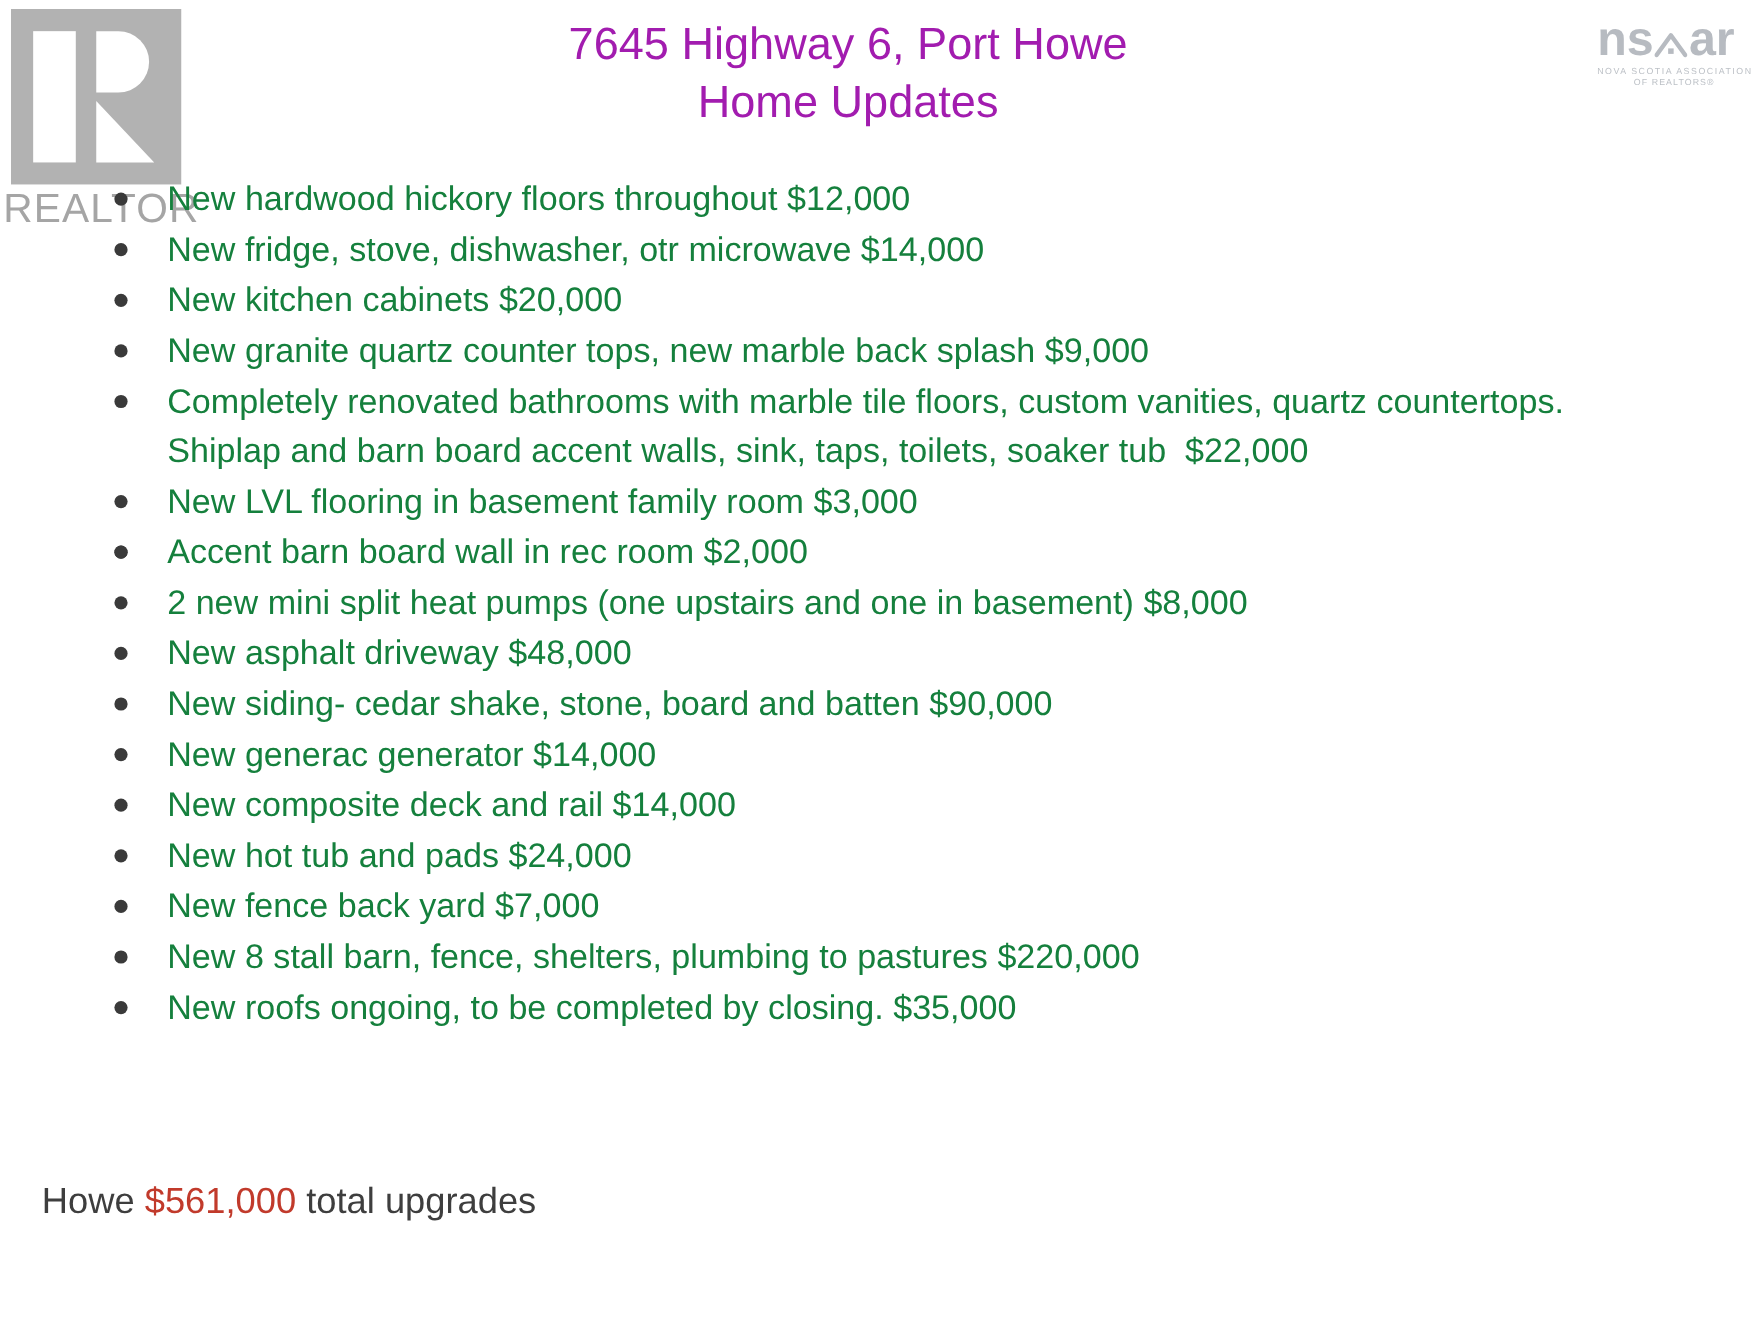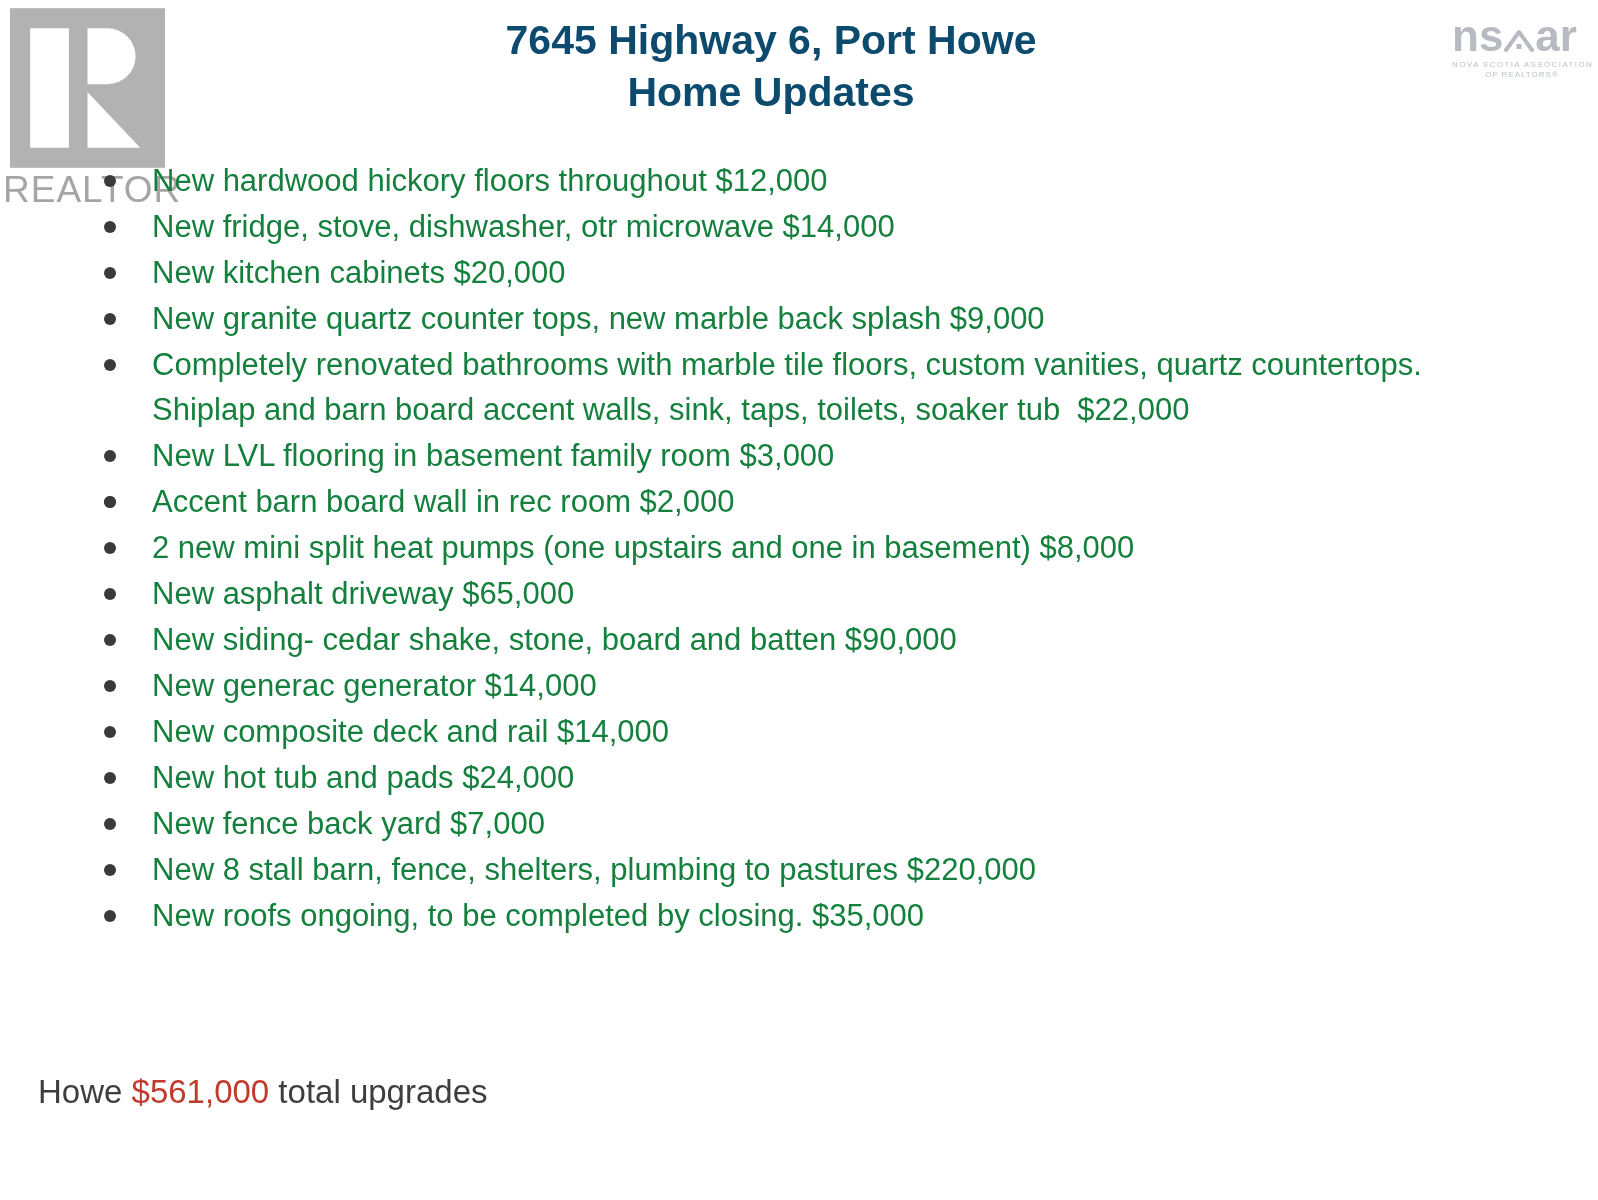--- a/index.html
+++ b/index.html
@@ -18,22 +18,22 @@
     font-size: 37px; line-height: 40px; font-weight: 400;
     color: #a5a5a5; letter-spacing: 1px;
     z-index: 1;
   }
 
   
   .header {
     position: absolute; top: 14px; left: 0;
     width: 1598px; padding-right: 56px; box-sizing: border-box;
     text-align: center;
-    font-weight: bold; font-size: 41px; line-height: 52px;
-    color: #0c4a6e;
+    font-weight: normal; font-size: 41px; line-height: 52px;
+    color: #a21caf;
     z-index: 2;
   }
 
   
   .nsar {
     position: absolute; top: 16px; left: 1452px; width: 140px;
     text-align: center; color: #b7bbc1;
     user-select: none;
   }
   .nsar-word {
@@ -109,21 +109,21 @@
 <ul class="list">
   <li><span class="bullet-dot"></span><span>New hardwood hickory floors throughout $12,000</span></li>
   <li><span class="bullet-dot"></span><span>New fridge, stove, dishwasher, otr microwave $14,000</span></li>
   <li><span class="bullet-dot"></span><span>New kitchen cabinets $20,000</span></li>
   <li><span class="bullet-dot"></span><span>New granite quartz counter tops, new marble back splash $9,000</span></li>
   <li><span class="bullet-dot"></span><span>Completely renovated bathrooms with marble tile floors, custom vanities, quartz countertops. Shiplap and barn board accent walls, sink, taps, toilets, soaker tub  $22,000</span></li>
   <li><span class="bullet-dot"></span><span>New LVL flooring in basement family room $3,000</span></li>
   <li><span class="bullet-dot"></span></li>
   <li><span class="bullet-dot"></span><span>Accent barn board wall in rec room $2,000</span></li>
   <li><span class="bullet-dot"></span><span>2 new mini split heat pumps (one upstairs and one in basement) $8,000</span></li>
-  <li><span class="bullet-dot"></span><span>New asphalt driveway $65,000</span></li>
+  <li><span class="bullet-dot"></span><span>New asphalt driveway $48,000</span></li>
   <li><span class="bullet-dot"></span><span>New siding- cedar shake, stone, board and batten $90,000</span></li>
   <li><span class="bullet-dot"></span><span>New generac generator $14,000</span></li>
   <li><span class="bullet-dot"></span><span>New composite deck and rail $14,000</span></li>
   <li><span class="bullet-dot"></span><span>New hot tub and pads $24,000</span></li>
   <li><span class="bullet-dot"></span><span>New fence back yard $7,000</span></li>
   <li><span class="bullet-dot"></span><span>New 8 stall barn, fence, shelters, plumbing to pastures $220,000</span></li>
   <li><span class="bullet-dot"></span><span>New roofs ongoing, to be completed by closing. $35,000</span></li>
 </ul>
 
 <div class="total"><span>Howe </span><span class="total-amount">$561,000</span><span> total upgrades</span></div>

